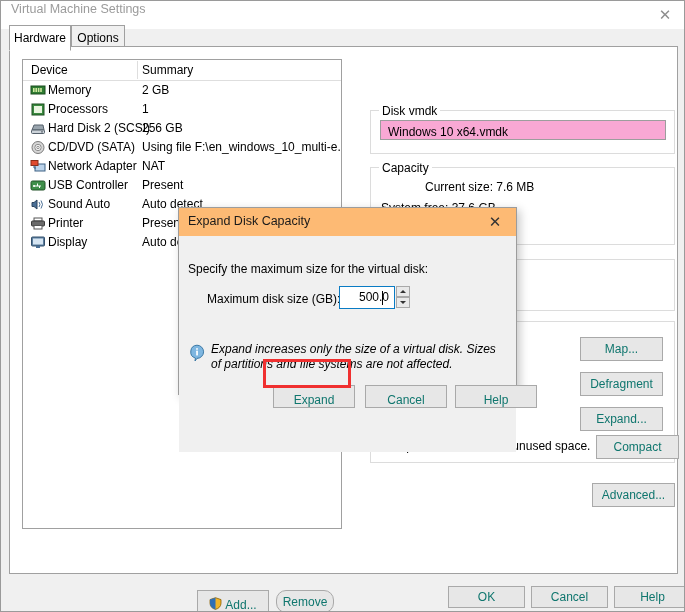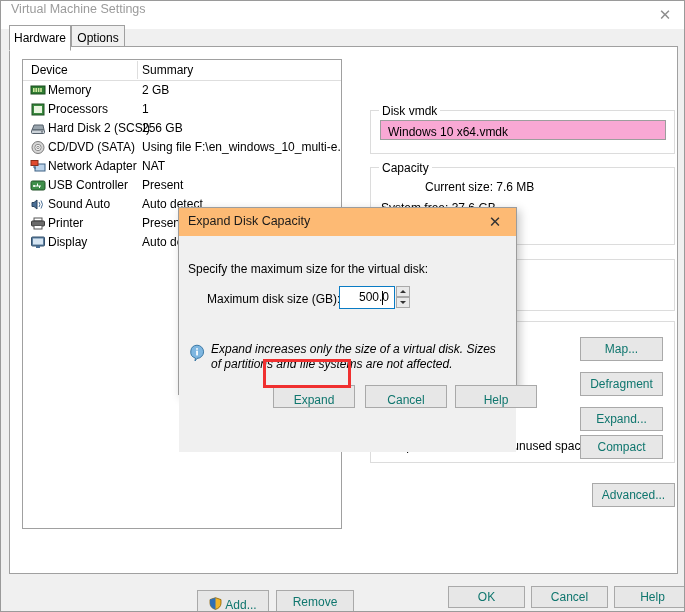--- a/index.html
+++ b/index.html
@@ -157,21 +157,21 @@
   }
   .btn-add {
     position: absolute;
     left: 187px; top: 543px;
     width: 72px; height: 30px;
   }
   .btn-add .shield { margin-right: 3px; }
   .btn-remove {
     position: absolute;
     left: 266px; top: 543px;
-    width: 78px; height: 23px;
+    width: 58px; height: 23px; border-radius: 10px;
   }
 
   
   .group {
     position: absolute;
     border: 1px solid #dcdcdc;
     box-sizing: border-box;
   }
   .group > .legend {
     position: absolute;
@@ -555,21 +555,21 @@
 
       <div class="btn util-btn" style="top:15px;">
         <span>Map...</span>
       </div>
       <div class="btn util-btn" style="top:50px;">
         <span>Defragment</span>
       </div>
       <div class="btn util-btn" style="top:85px;">
         <span>Expand...</span>
       </div>
-      <div class="btn util-btn" style="top:113px;">
+      <div class="btn util-btn" style="top:113px;margin-left:16px;">
         <span>Compact</span>
       </div>
     </div>
 
     <div class="btn btn-advanced">
       <span>Advanced...</span>
     </div>
   </div>
 
   <div class="btn footer-btn f-ok">

